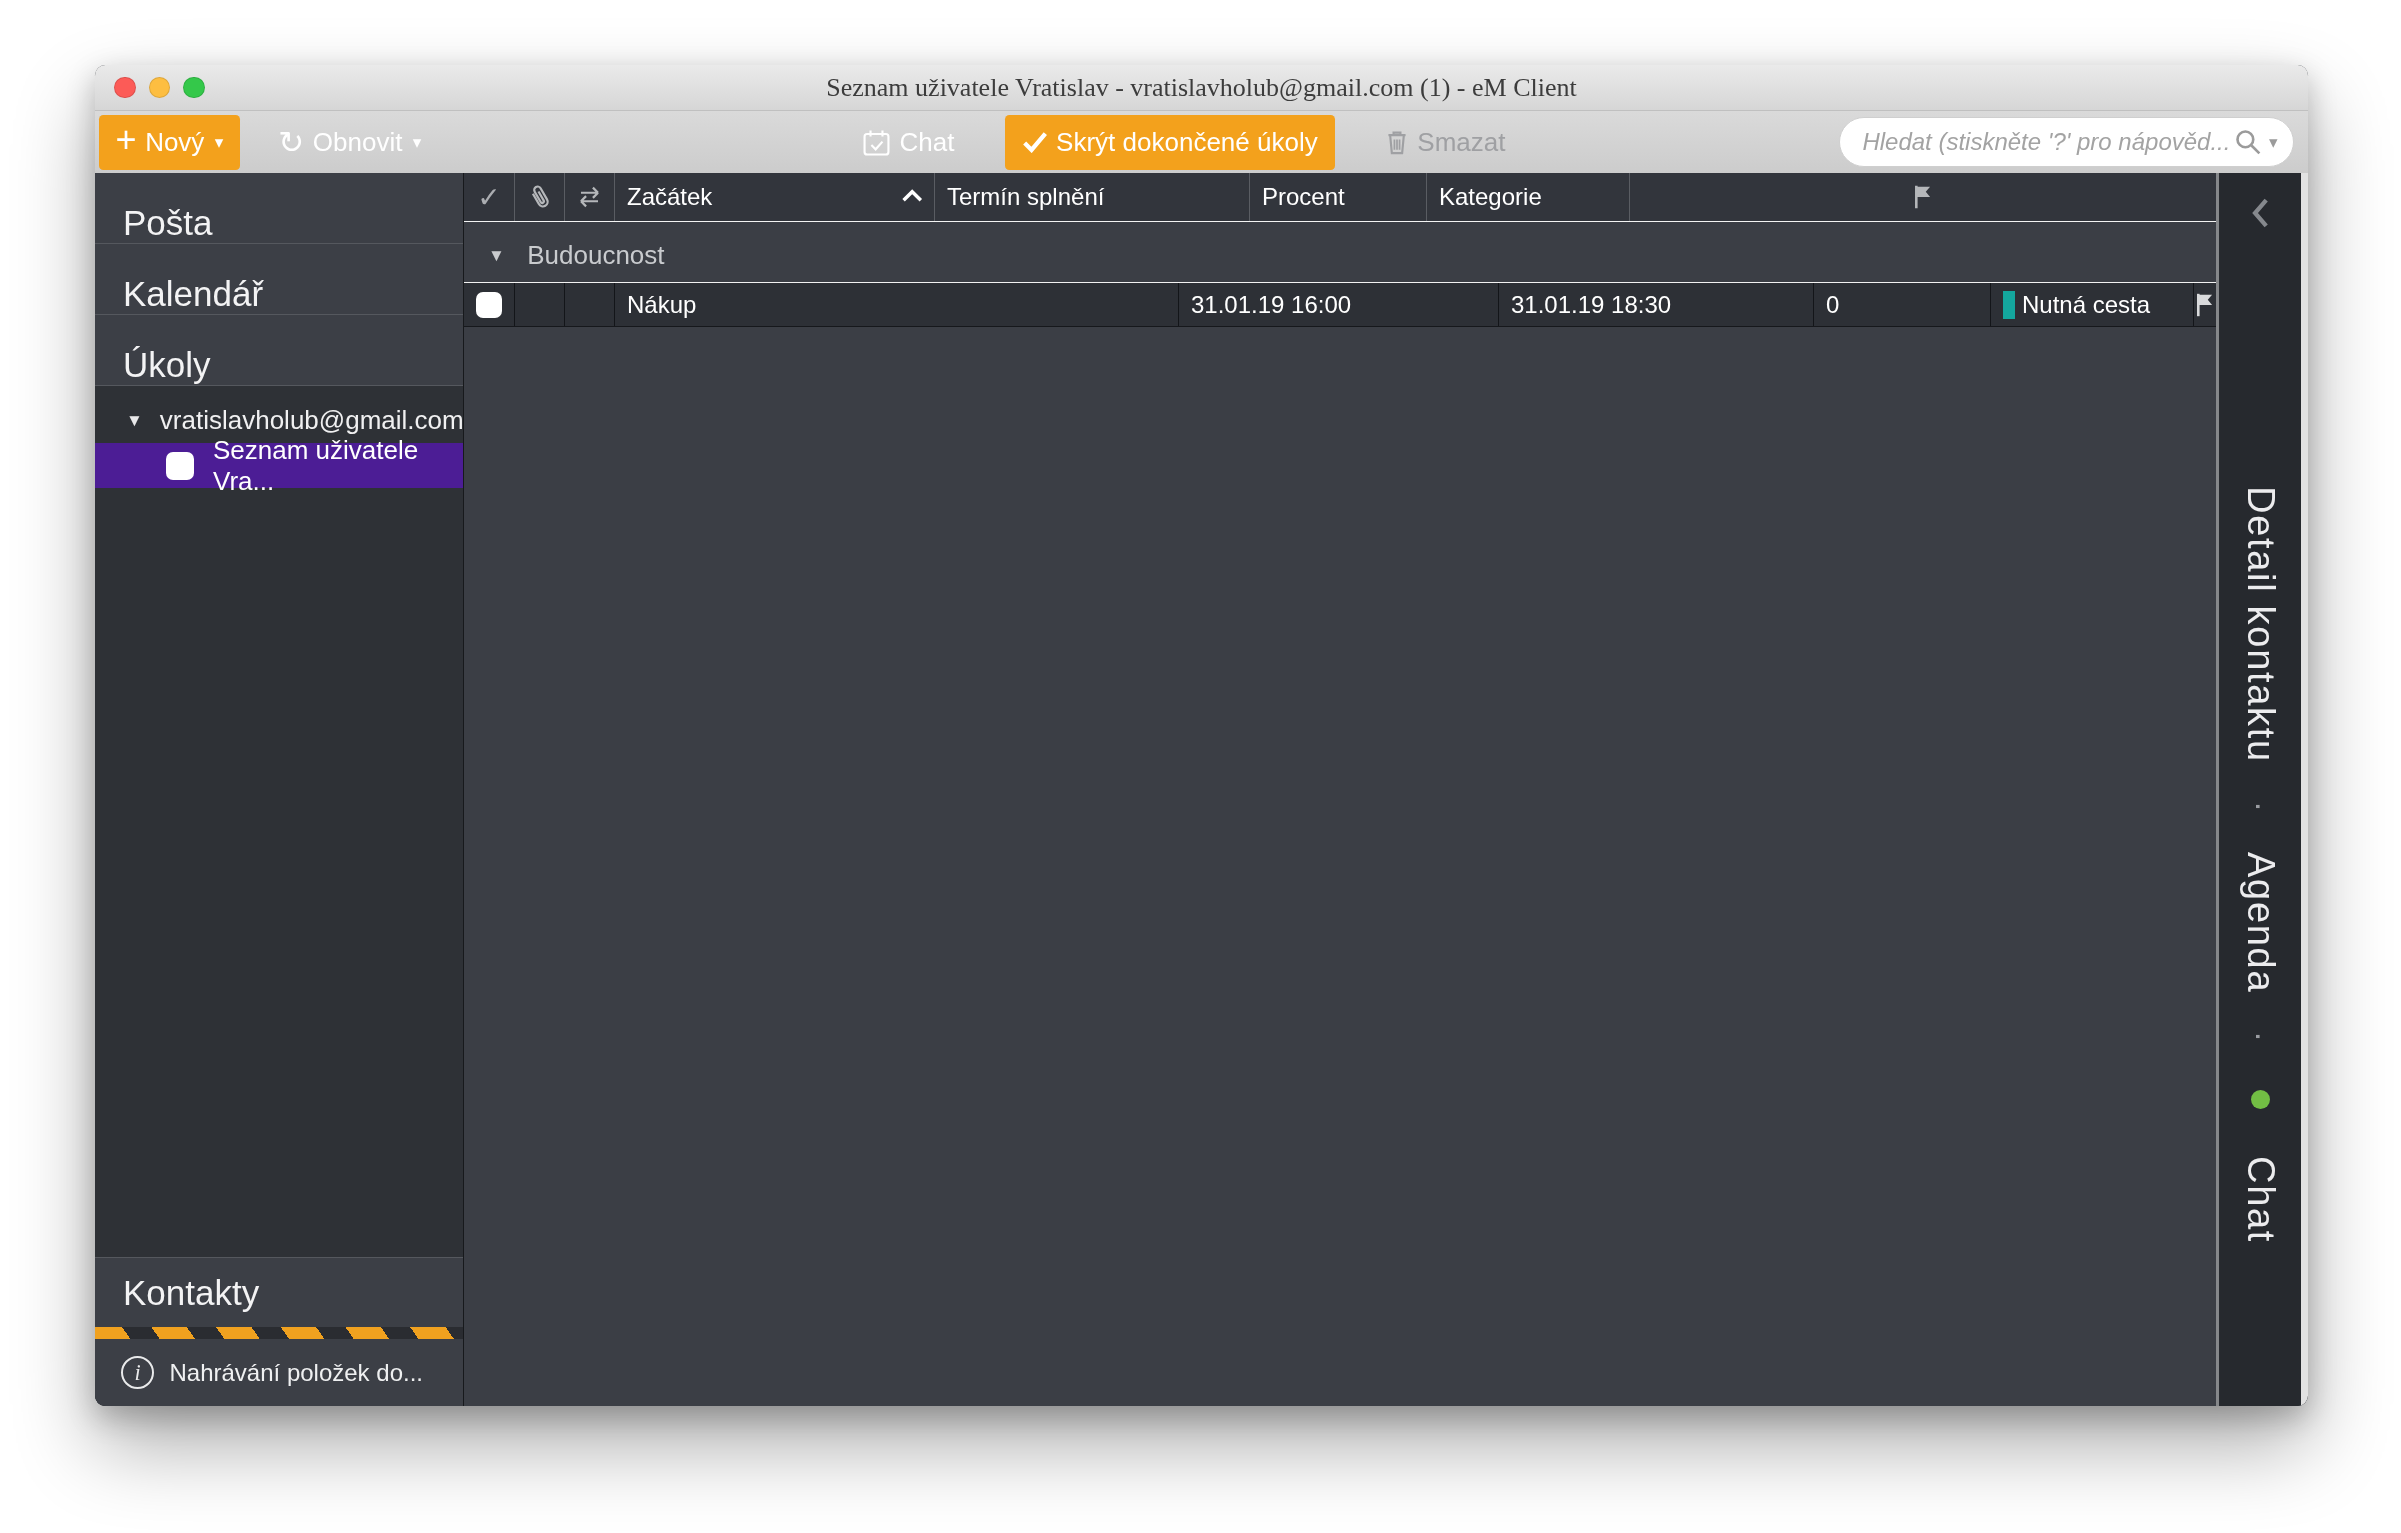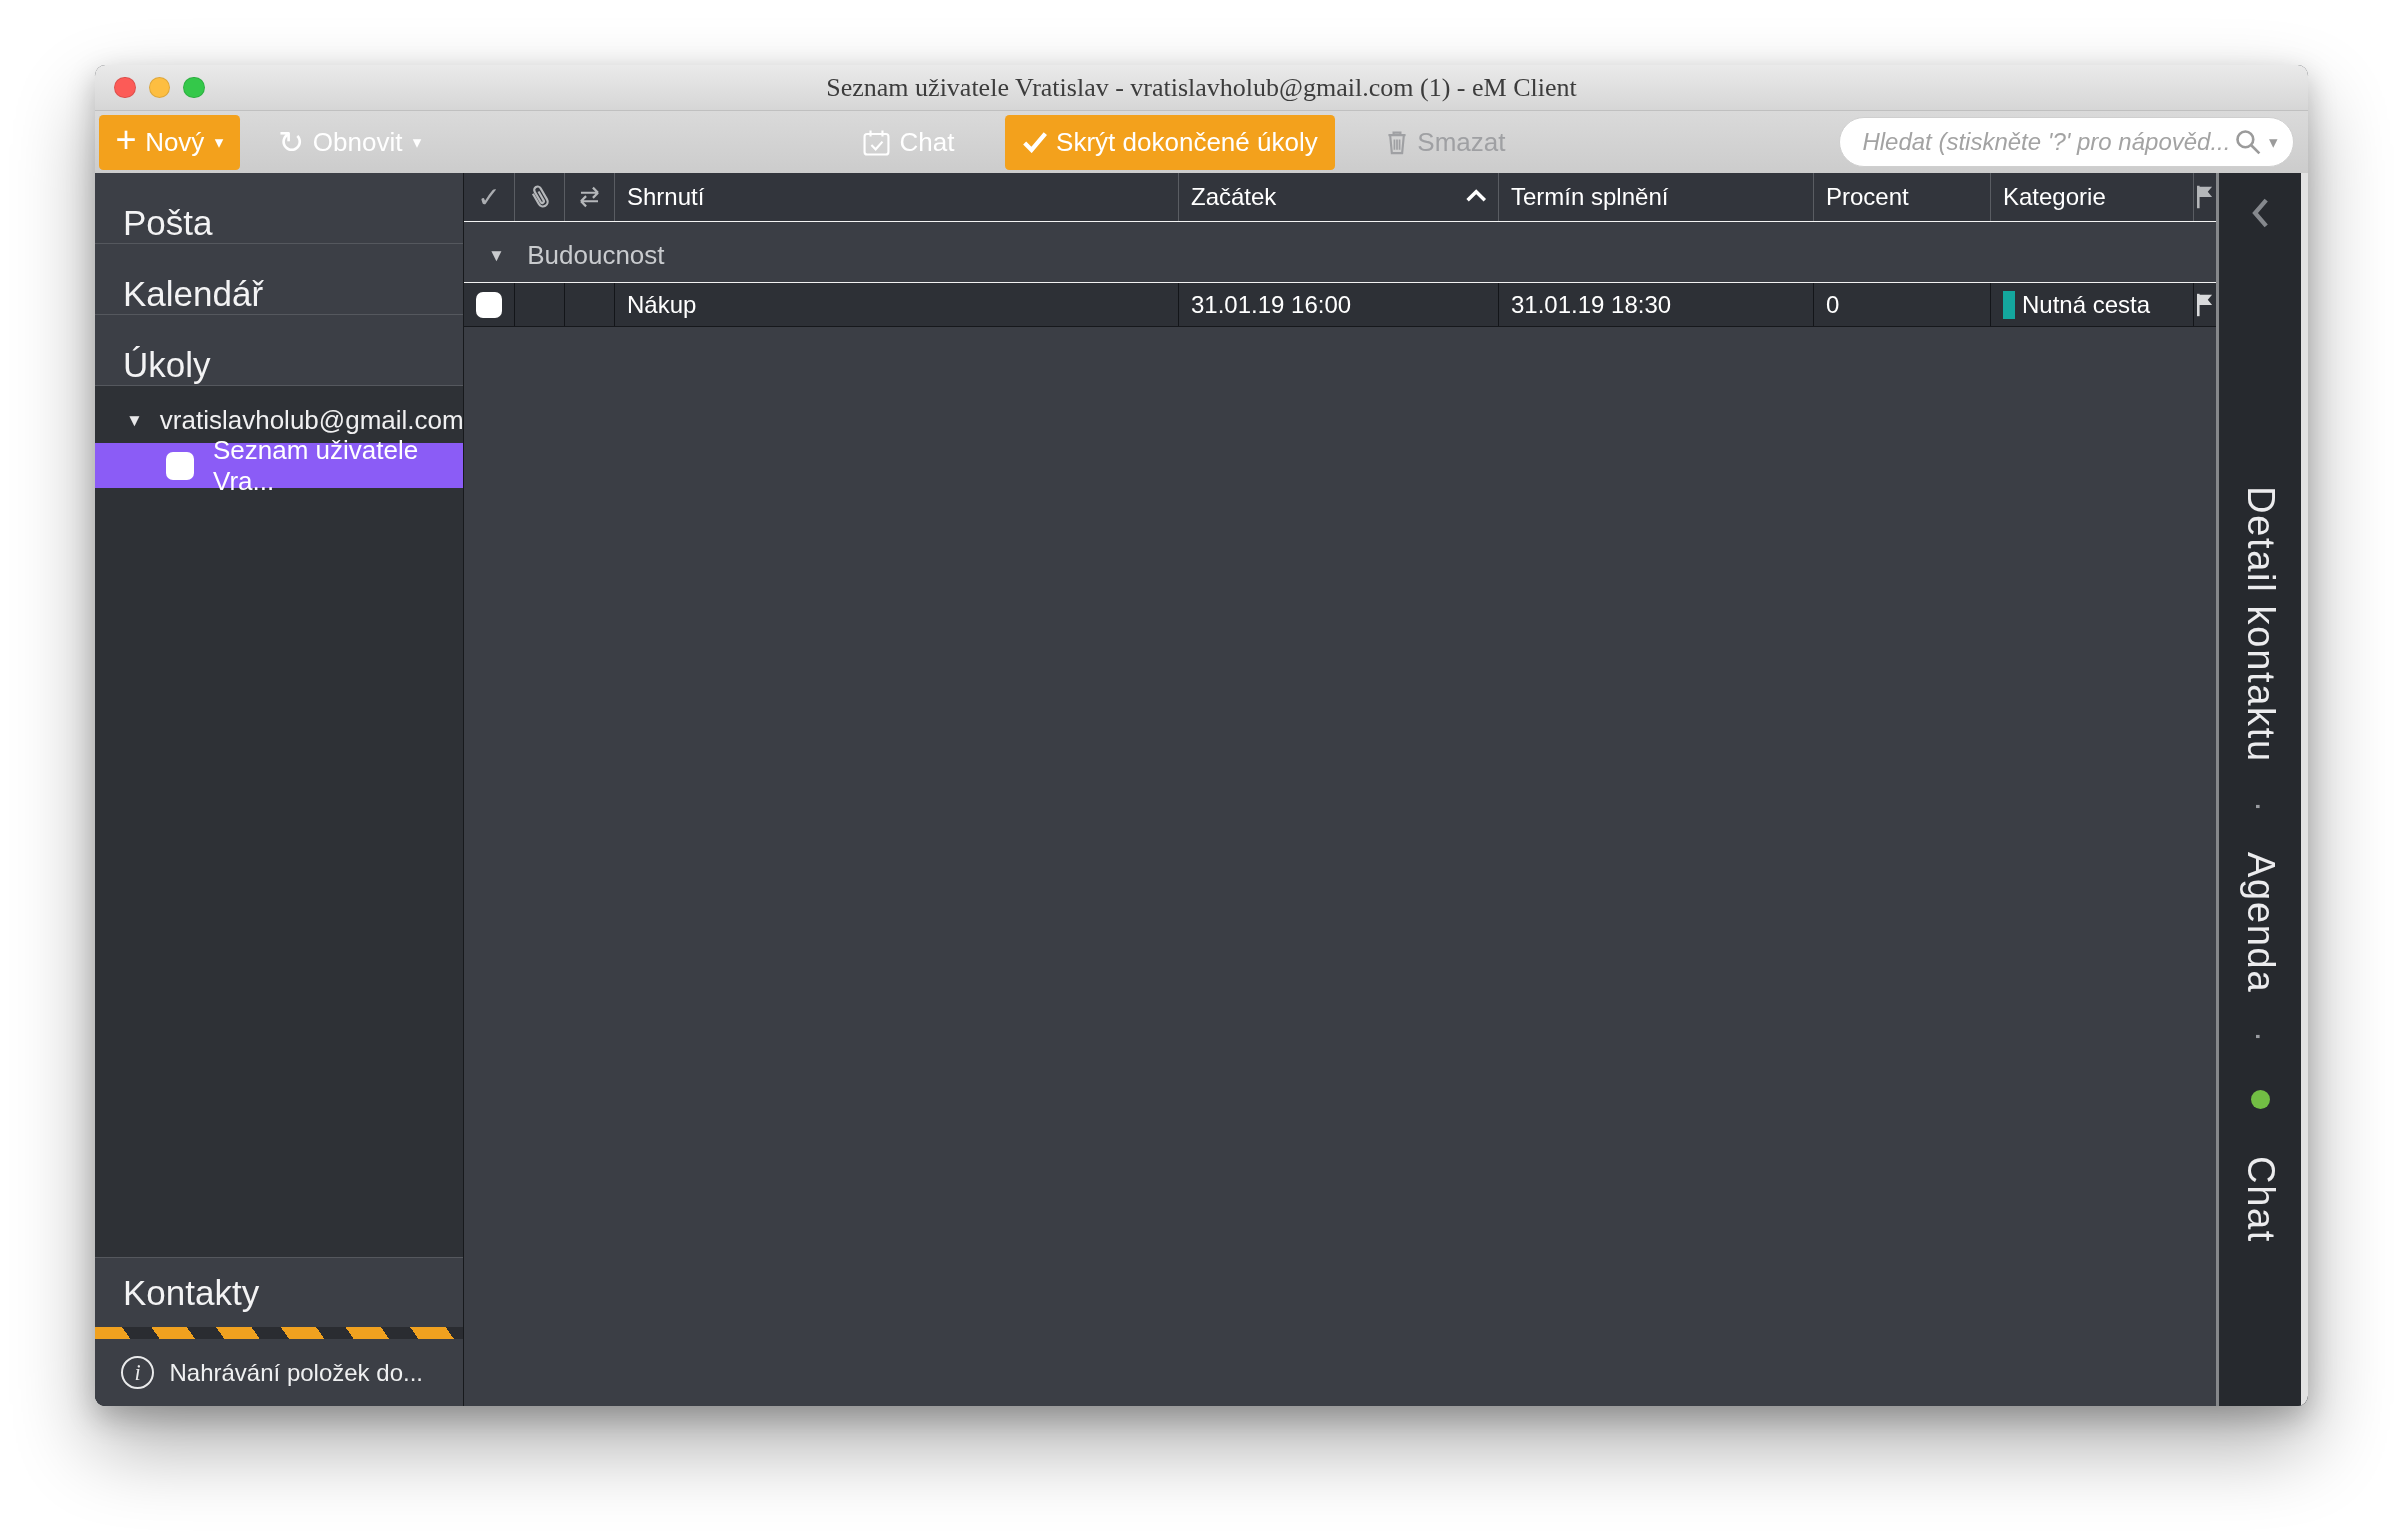--- a/index.html
+++ b/index.html
@@ -75,21 +75,21 @@
     display:flex; align-items:flex-end; padding-left:28px;
     font-size:35px; color:#f3f3f4;
   }
   .tree { flex:1; padding-top:12px; }
   .tree-account {
     height:45px; display:flex; align-items:center; gap:17px;
     padding-left:31px; color:#f0f0f1; font-size:26px;
   }
   .tree-arrow { font-size:17px; color:#e8e8ea; }
   .tree-selected {
-    height:45px; background:#8b5cf6;
+    height:45px; background:#4c1d95;
     display:flex; align-items:center; gap:19px; padding-left:71px;
     color:#ffffff; font-size:26px;
   }
   .list-glyph { width:28px; height:28px; background:#ffffff; border-radius:7px; flex:0 0 28px; }
   .sidebar-bottom { flex:0 0 auto; border-top:0.9px solid #55585e; }
   .contacts-item {
     height:69px; background:#3c3f46; display:flex; align-items:center;
     padding-left:28px; font-size:35px; color:#f3f3f4;
   }
   .progress {
@@ -270,23 +270,20 @@
           <svg width="26" height="29" viewBox="0 0 30 34" style="transform:rotate(-30deg)">
             <path d="M10 9 v14 a5.5 5.5 0 0 0 11 0 V8 a4 4 0 0 0 -8 0 v14 a2 2 0 0 0 4 0 V10" fill="none" stroke="#b5b7ba" stroke-width="2.6"></path>
           </svg>
         </div>
         <div class="th icon-col col-repeat">
           <svg width="29" height="24" viewBox="0 0 34 28">
             <path d="M7 9 H27 M27 9 l-6 -6 M27 9 l-6 6" fill="none" stroke="#b5b7ba" stroke-width="2.6"></path>
             <path d="M27 19 H7 M7 19 l6 -6 M7 19 l6 6" fill="none" stroke="#b5b7ba" stroke-width="2.6"></path>
           </svg>
         </div>
-        <div class="th col-summary">
-          <span>Shrnutí</span>
-        </div>
         <div class="th col-start">
           <span>Začátek</span>
           <svg class="sort-chevron" width="22.4" height="14" viewBox="0 0 26 16">
             <path d="M3 13 L13 3 L23 13" fill="none" stroke="#ffffff" stroke-width="4"></path>
           </svg>
         </div>
         <div class="th col-due">
           <span>Termín splnění</span>
         </div>
         <div class="th col-percent">

